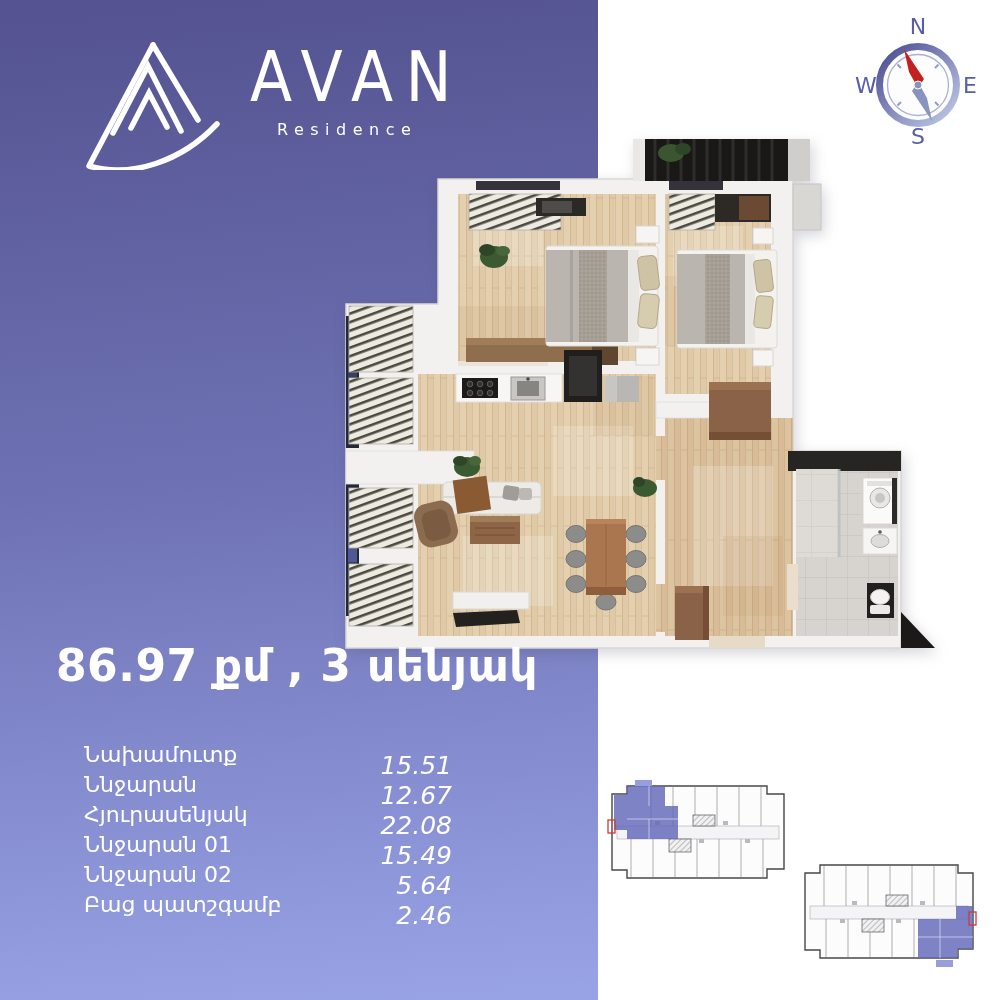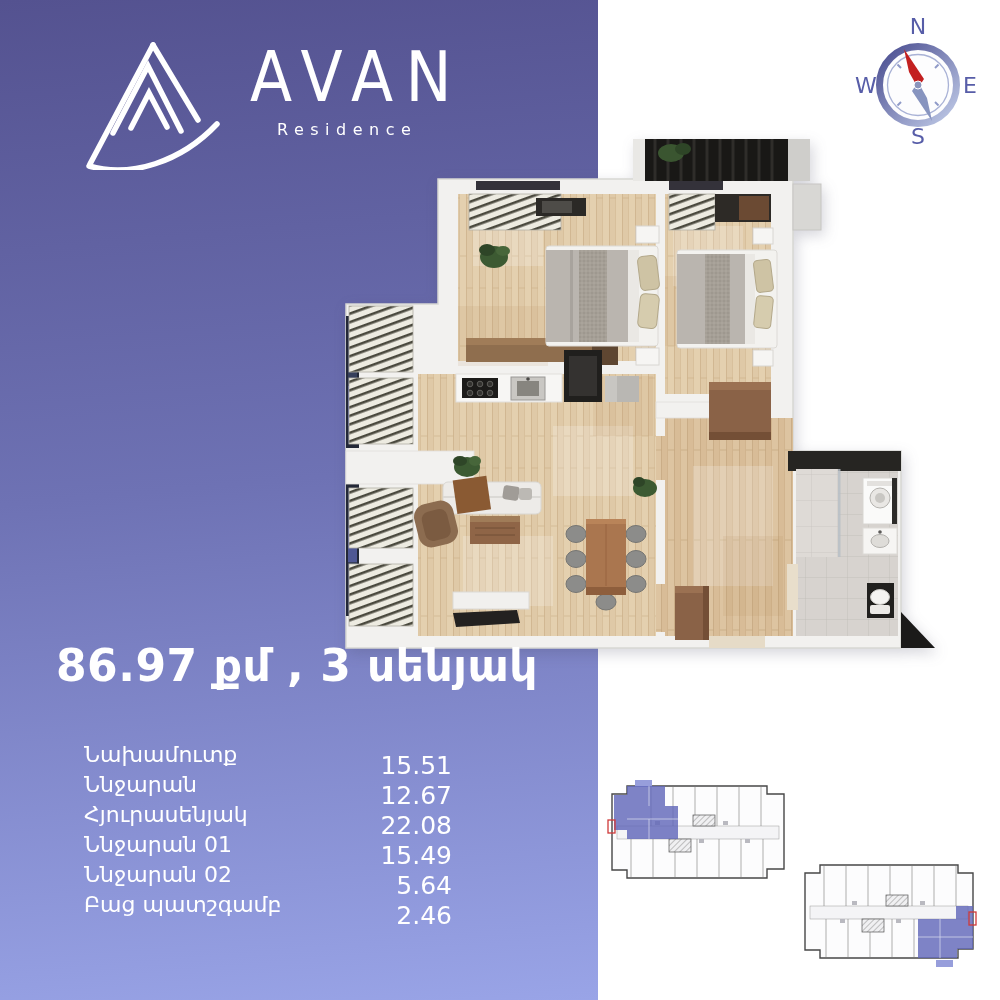--- a/index.html
+++ b/index.html
@@ -17,21 +17,21 @@
   
   .compass{position:absolute;left:852px;top:12px;}
   .compass text{font-family:"DejaVu Sans",sans-serif;font-size:22px;fill:#575da8;}
   
   .floorplan{position:absolute;left:343px;top:136px;filter:drop-shadow(3px 5px 7px rgba(70,70,95,.22));}
   
   .listing-title{position:absolute;left:56px;top:640px;font-size:44px;font-weight:700;color:#fff;
         letter-spacing:.5px;white-space:nowrap;}
   .room-names{position:absolute;left:56px;top:740px;}
   .room-names div{height:30px;line-height:30px;font-size:22px;color:#fff;white-space:nowrap;margin-left:28px;}
-  .room-areas{position:absolute;left:280px;top:751px;width:172px;text-align:right;}
+  .room-areas{position:absolute;left:280px;top:751px;width:172px;text-align:right;font-style:italic;}
   .room-areas div{height:30px;line-height:30px;font-size:25px;color:#fff;}
   
   .miniplan-1{position:absolute;left:605px;top:779px;}
   .miniplan-2{position:absolute;left:800px;top:857px;}
 </style>
 </head>
 <body>
 
 <div class="page">
   <div class="purple-panel"></div>

